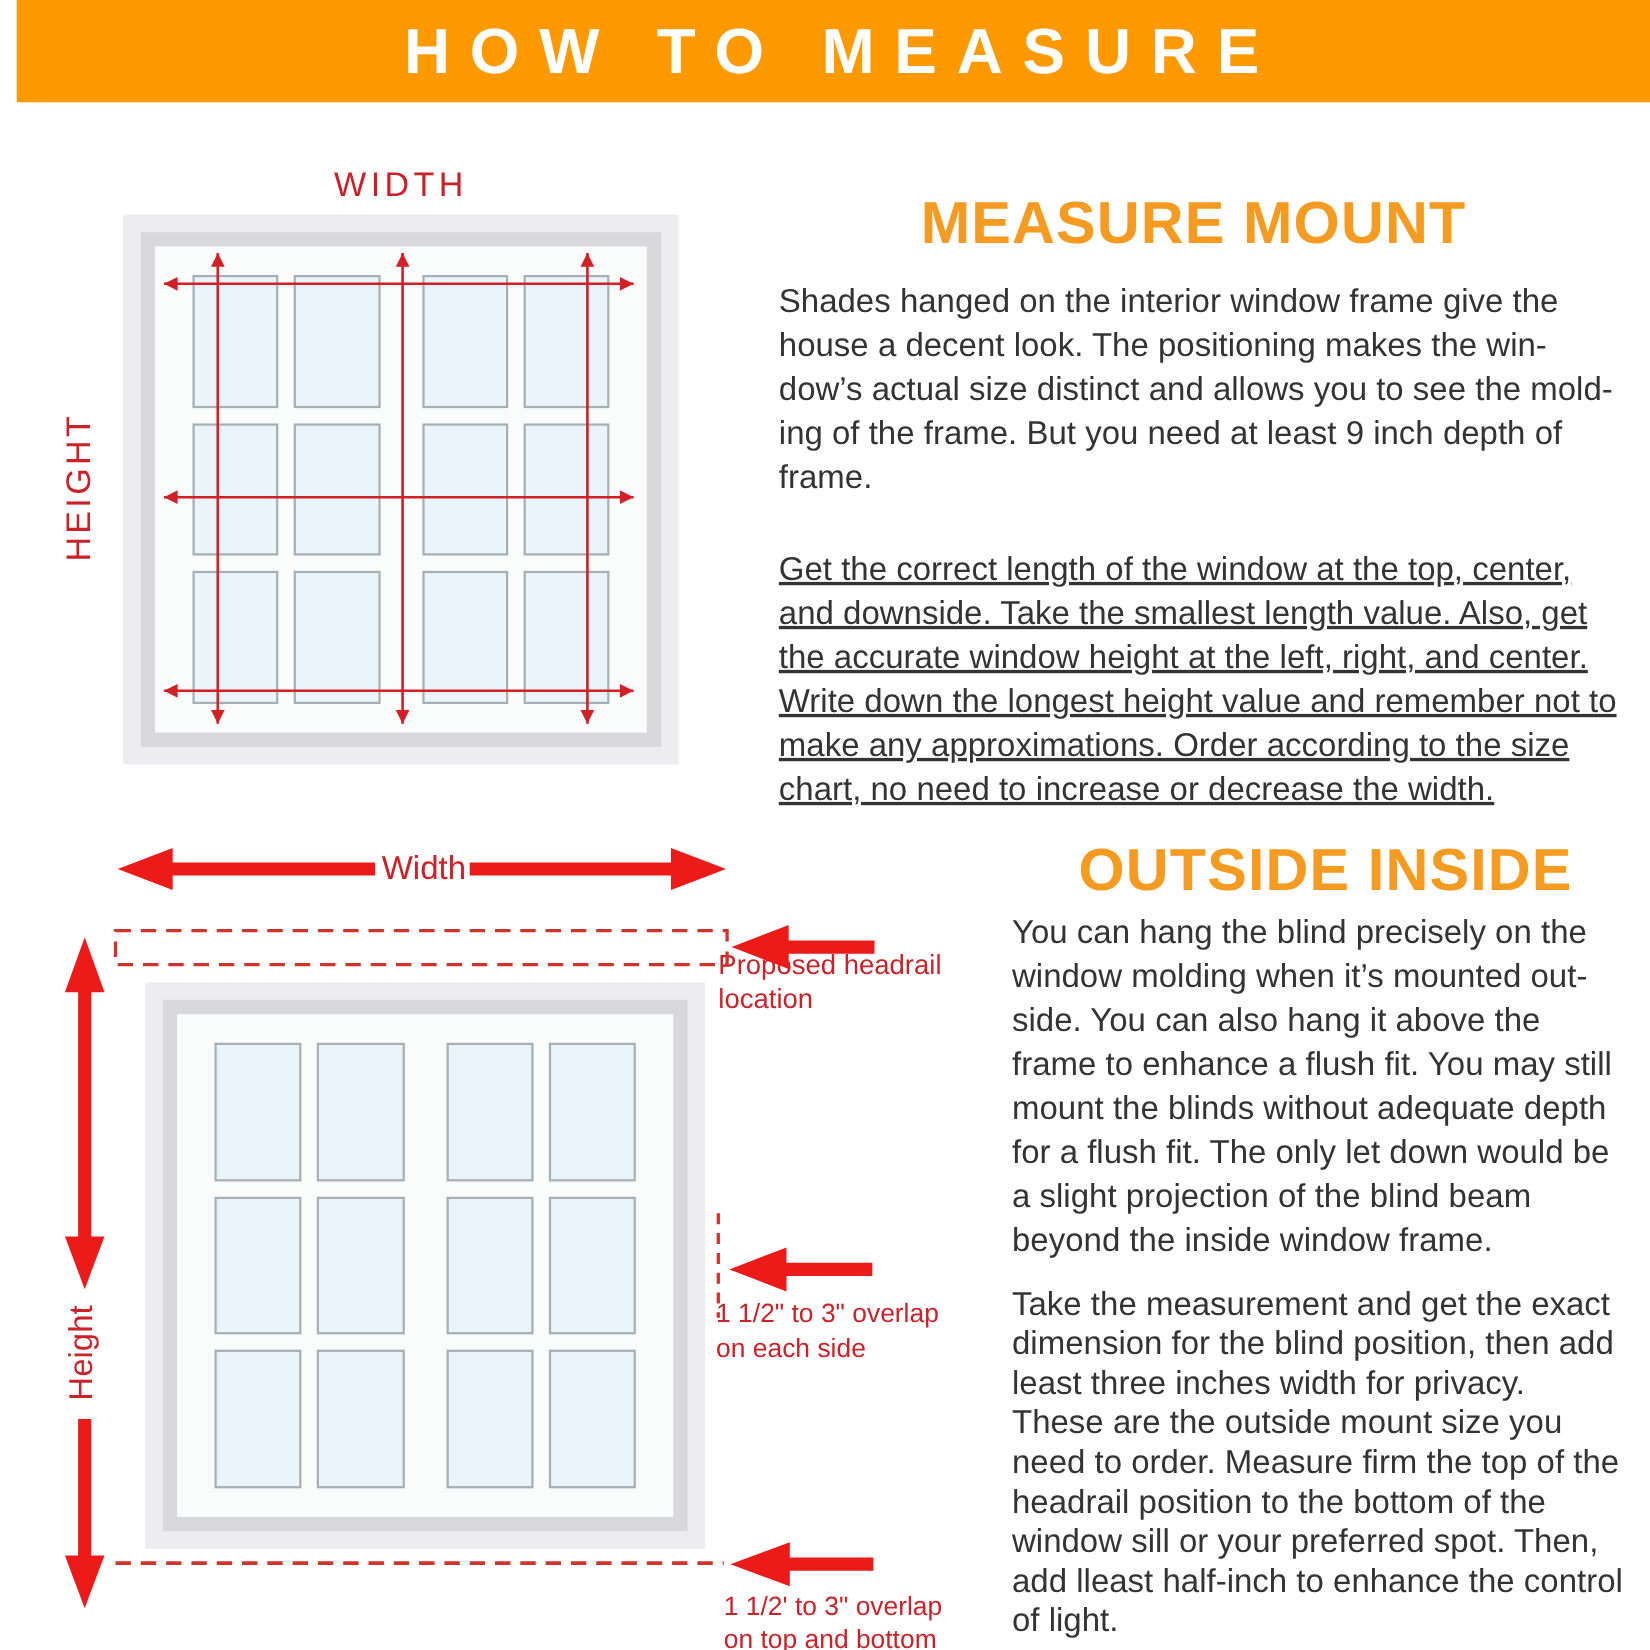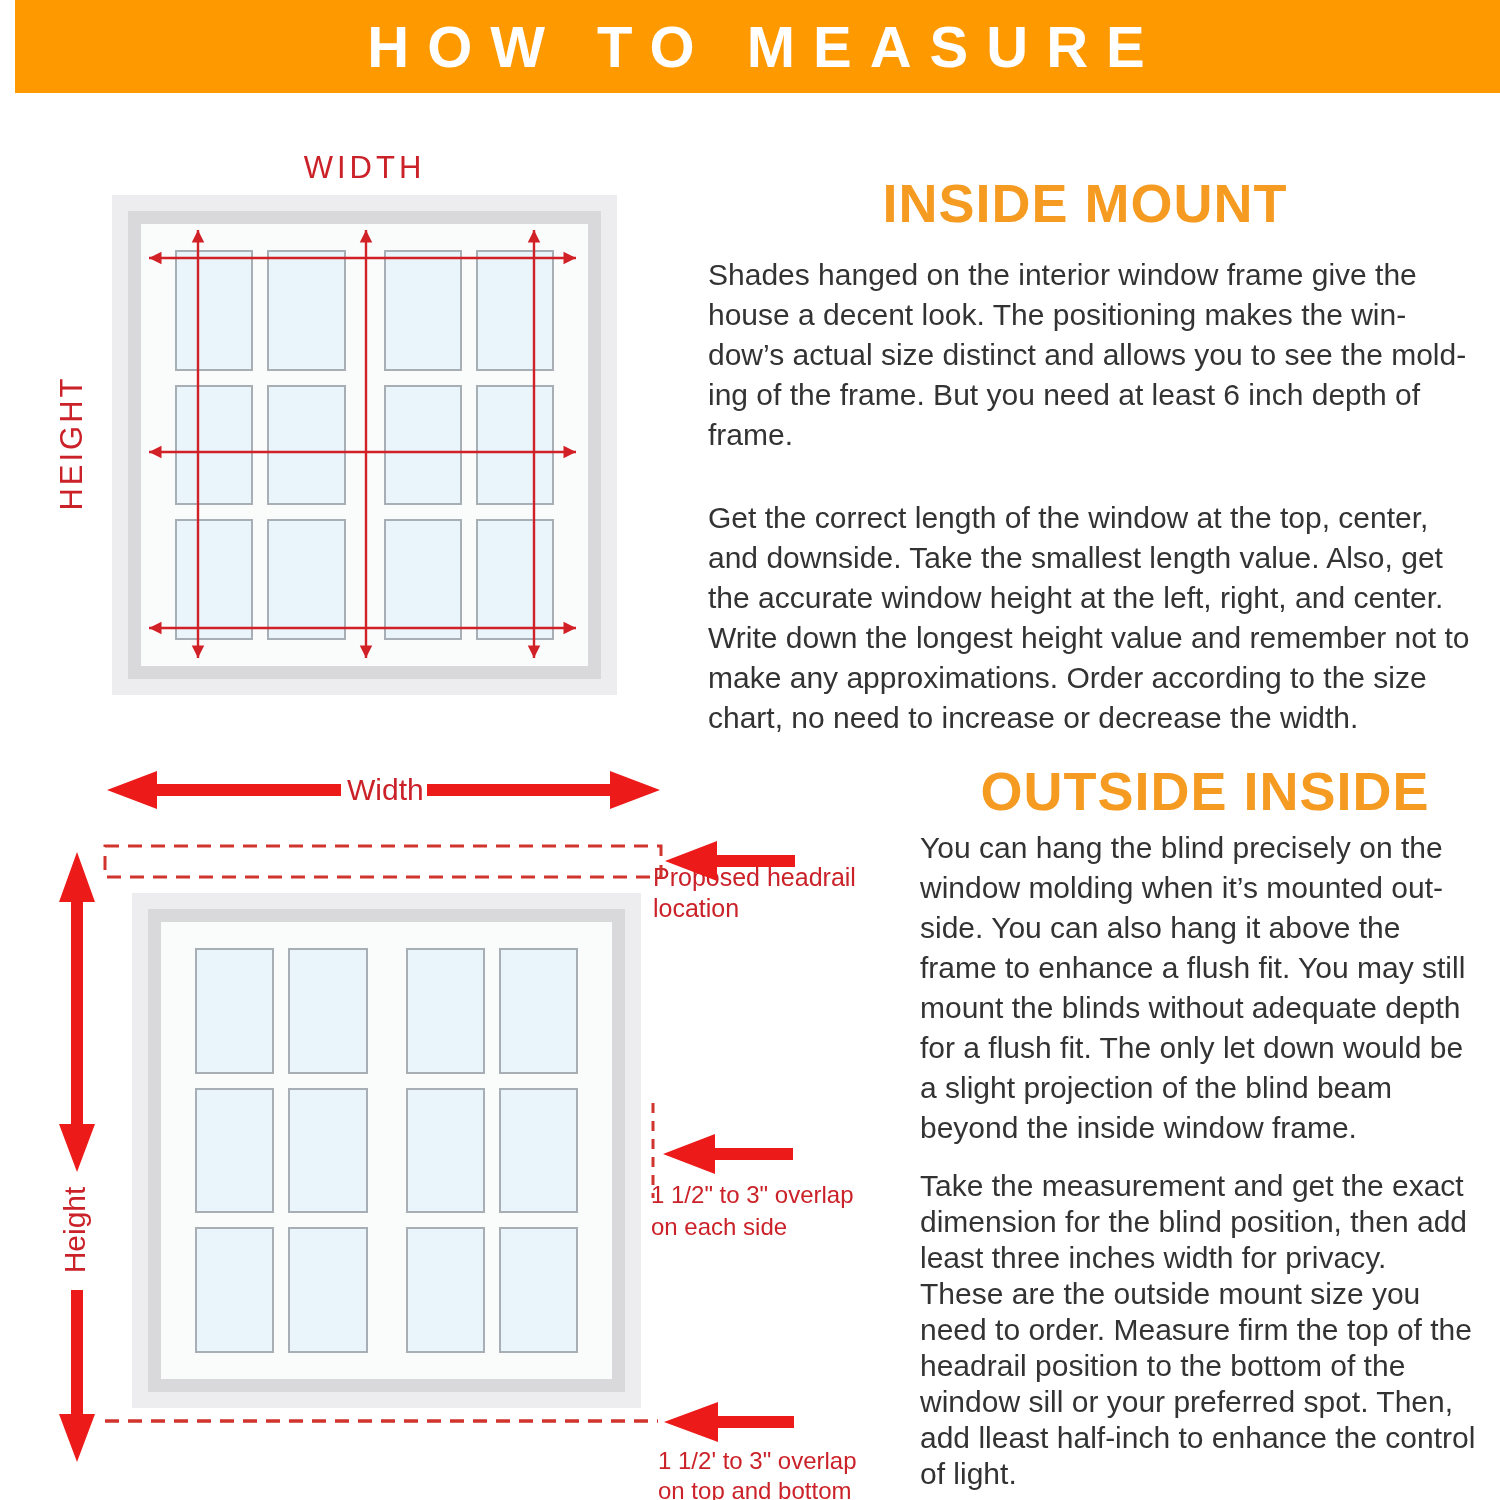--- a/index.html
+++ b/index.html
@@ -20,21 +20,21 @@
   .mount-heading{
     position:absolute;color:#f59b22;font-weight:bold;font-size:54px;letter-spacing:1px;
     text-align:center;white-space:nowrap;
   }
   .heading-inside{left:680px;top:172px;width:780px;}
   .heading-outside{left:890px;top:760px;width:600px;}
   .para{
     position:absolute;color:#333333;font-size:30px;line-height:40px;white-space:pre-line;
   }
   .para-inside-1{left:693px;top:255px;width:780px;}
-  .para-inside-2{left:693px;top:498px;width:780px;}
+  .para-inside-2{left:693px;top:498px;width:780px;text-decoration:underline;}
   .para-outside-1{left:905px;top:828px;width:600px;}
   .para-outside-2{left:905px;top:1168px;width:600px;line-height:36px;}
   
   .red-label{position:absolute;color:#cb2128;}
   .lbl-width-top{left:97px;top:150px;width:505px;text-align:center;font-size:31px;letter-spacing:4px;}
   .lbl-height-top{left:57px;top:443px;transform:translate(-50%,-50%) rotate(-90deg);font-size:31px;letter-spacing:3px;white-space:nowrap;}
   .lbl-width-bottom{left:332px;top:773px;font-size:30px;}
   .lbl-height-bottom{left:60px;top:1230px;transform:translate(-50%,-50%) rotate(-90deg);font-size:30px;white-space:nowrap;}
   .lbl-headrail{left:638px;top:862px;font-size:25px;line-height:31px;white-space:pre-line;}
   .lbl-side{left:636px;top:1179px;font-size:24px;line-height:32px;white-space:pre-line;}
@@ -116,25 +116,25 @@
     </div>
   </div>
 
   <div class="red-label lbl-headrail">Proposed headrail
 location</div>
   <div class="red-label lbl-side">1 1/2" to 3" overlap
 on each side</div>
   <div class="red-label lbl-bottom">1 1/2' to 3" overlap
 on top and bottom</div>
 
-  <div class="mount-heading heading-inside">INSIDE MOUNT</div>
+  <div class="mount-heading heading-inside">MEASURE MOUNT</div>
   <div class="para para-inside-1">Shades hanged on the interior window frame give the
 house a decent look. The positioning makes the win-
 dow’s actual size distinct and allows you to see the mold-
-ing of the frame. But you need at least 6 inch depth of
+ing of the frame. But you need at least 9 inch depth of
 frame.</div>
   <div class="para para-inside-2">Get the correct length of the window at the top, center,
 and downside. Take the smallest length value. Also, get
 the accurate window height at the left, right, and center.
 Write down the longest height value and remember not to
 make any approximations. Order according to the size
 chart, no need to increase or decrease the width.</div>
 
   <div class="mount-heading heading-outside">OUTSIDE INSIDE</div>
   <div class="para para-outside-1">You can hang the blind precisely on the

